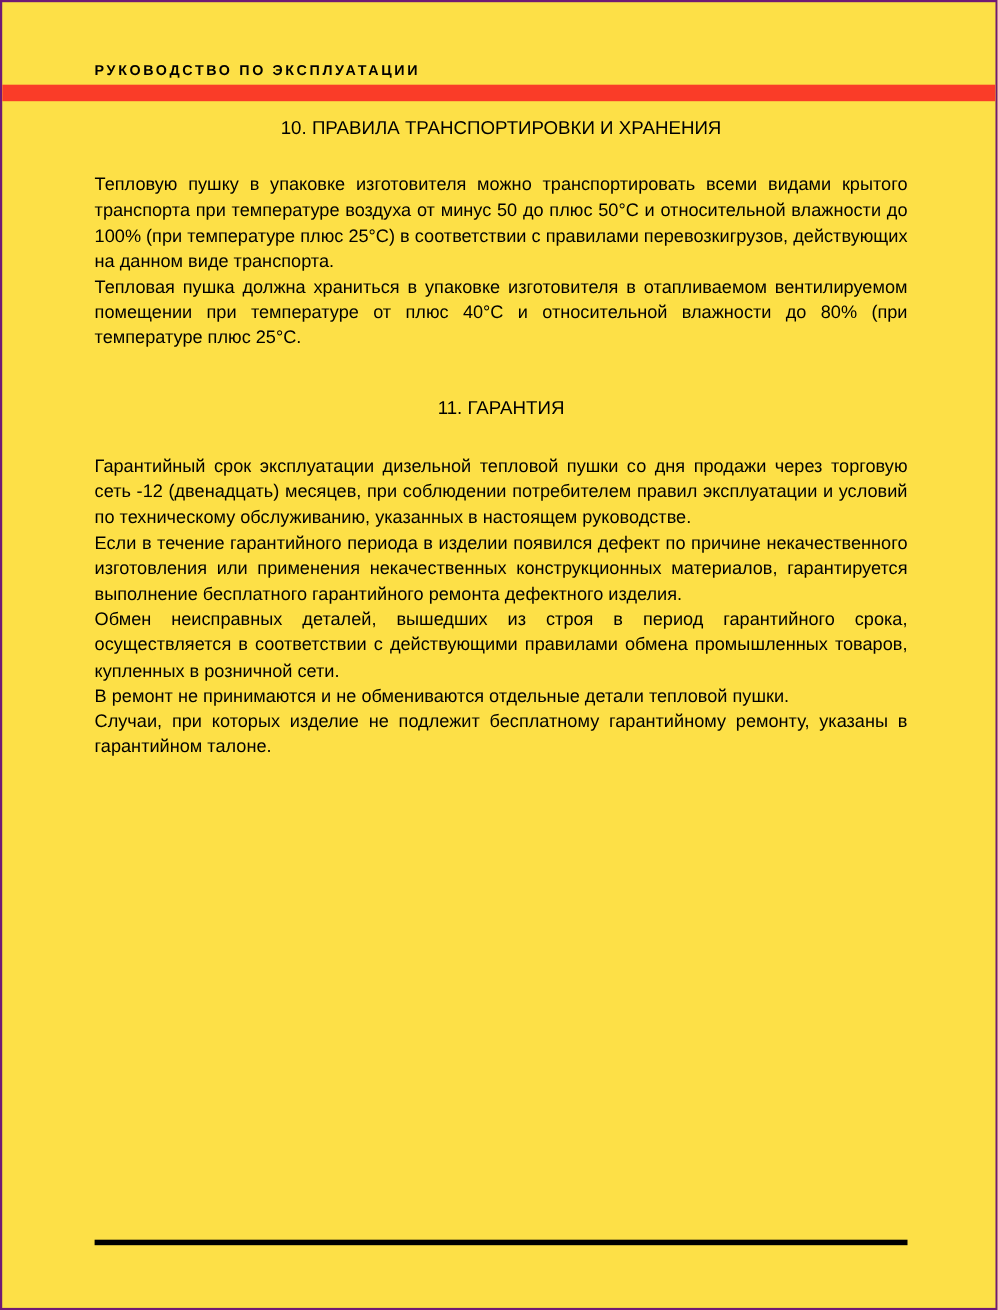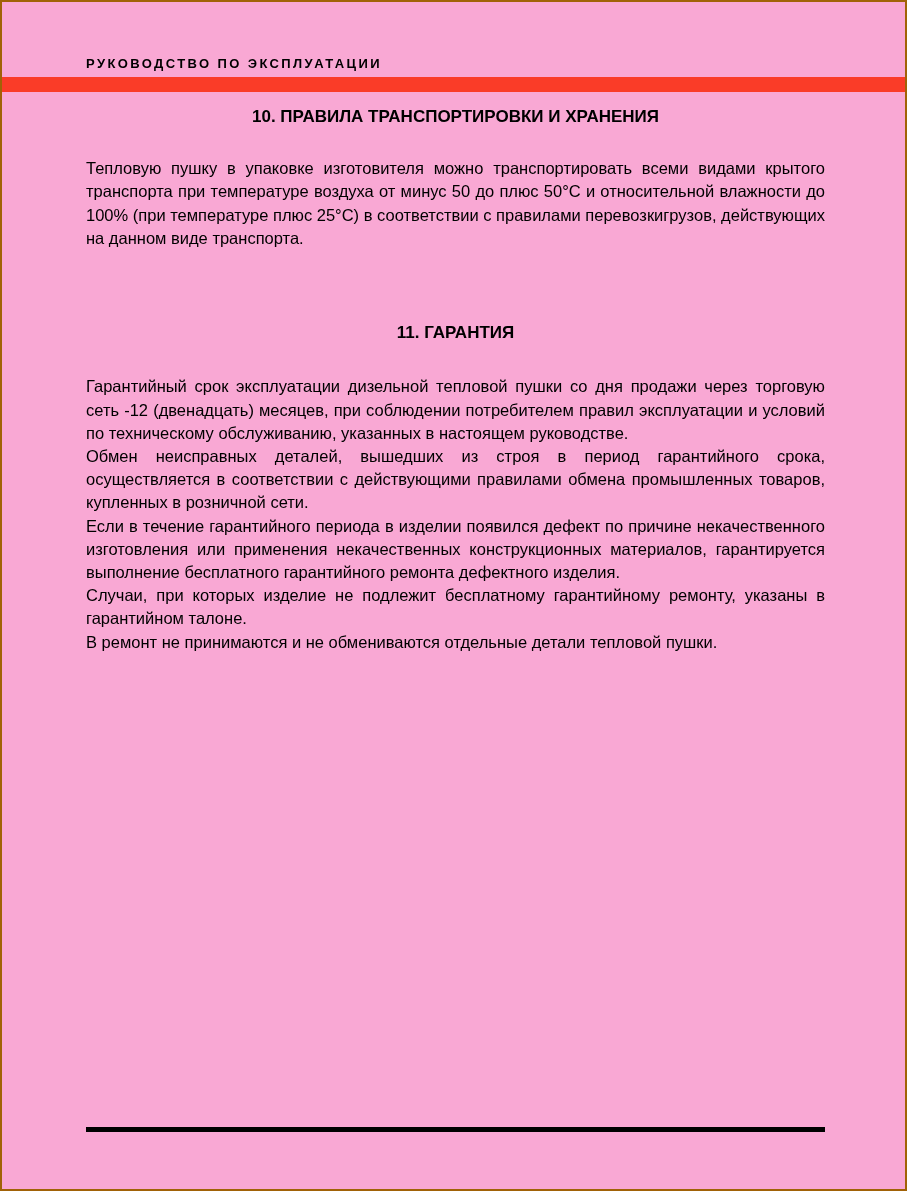--- a/index.html
+++ b/index.html
@@ -12,22 +12,22 @@
   body {
     font-family: "Liberation Sans", sans-serif;
     color: #000000;
   }
 
   .page {
     position: relative;
     width: 907px;
     height: 1191px;
     box-sizing: border-box;
-    background: #f9a8d4;
-    border: 2px solid #a16207;
+    background: #fde047;
+    border: 2px solid #701a75;
     overflow: hidden;
   }
 
   
   .header-zone {
     position: absolute;
     left: 0;
     top: 0;
     width: 100%;
     height: 94px;
@@ -56,32 +56,32 @@
   
   .content {
     position: absolute;
     left: 84px;
     top: 104px;
     width: 739px;
   }
 
   .section-title {
     font-size: 17px;
-    font-weight: bold;
+    font-weight: normal;
     text-align: center;
     line-height: 1.25;
     margin: 0;
   }
 
   .section-title.first {
     margin-bottom: 30px;
   }
 
   .section-title.second {
-    margin-top: 72px;
+    margin-top: 40px;
     margin-bottom: 32px;
   }
 
   .para {
     font-size: 16.5px;
     line-height: 23.2px;
     text-align: justify;
     text-justify: inter-word;
     margin: 0;
     hyphens: none;
@@ -126,32 +126,33 @@
     <div class="header-rule"></div>
   </div>
 
   <div class="content">
 
     <h2 class="section-title first">10. ПРАВИЛА ТРАНСПОРТИРОВКИ И ХРАНЕНИЯ</h2>
 
     <p class="para">Тепловую пушку в упаковке изготовителя можно транспортировать всеми видами крытого транспорта при температуре воздуха от минус 50 до плюс 50°С и относительной влажности до 100% (при температуре плюс 25°С) в соответствии с правилами перевозкигрузов, действующих на данном виде транспорта.</p>
 
 
+    <p class="para">Тепловая пушка должна храниться в упаковке изготовителя в отапливаемом вентилируемом помещении при температуре от плюс 40°С и относительной влажности до 80% (при температуре плюс 25°С.</p>
 
     <h2 class="section-title second">11. ГАРАНТИЯ</h2>
 
     <p class="para">Гарантийный срок эксплуатации   дизельной тепловой пушки со дня продажи через торговую сеть -12 (двенадцать) месяцев,      при соблюдении   потребителем правил эксплуатации и условий по техническому обслуживанию, указанных в настоящем руководстве.</p>
 
+    <p class="para">Если  в  течение гарантийного  периода в  изделии  появился дефект по  причине некачественного        изготовления        или        применения        некачественных конструкционных материалов,   гарантируется  выполнение  бесплатного гарантийного ремонта дефектного изделия.</p>
+
     <p class="para">Обмен  неисправных  деталей,    вышедших   из   строя в период гарантийного срока, осуществляется   в  соответствии  с  действующими правилами обмена промышленных товаров, купленных в розничной сети.</p>
 
-    <p class="para">Если  в  течение гарантийного  периода в  изделии  появился дефект по  причине некачественного        изготовления        или        применения        некачественных конструкционных материалов,   гарантируется  выполнение  бесплатного гарантийного ремонта дефектного изделия.</p>
+    <p class="para tight">В  ремонт не  принимаются и не  обмениваются отдельные детали тепловой пушки.</p>
 
     <p class="para">Случаи,     при которых   изделие не подлежит бесплатному гарантийному ремонту, указаны в гарантийном талоне.</p>
-
-    <p class="para tight">В  ремонт не  принимаются и не  обмениваются отдельные детали тепловой пушки.</p>
 
   </div>
 
   <div class="footer-zone">
     <div class="footer-rule"></div>
   </div>
 
 </div>
 
 </body></html>

